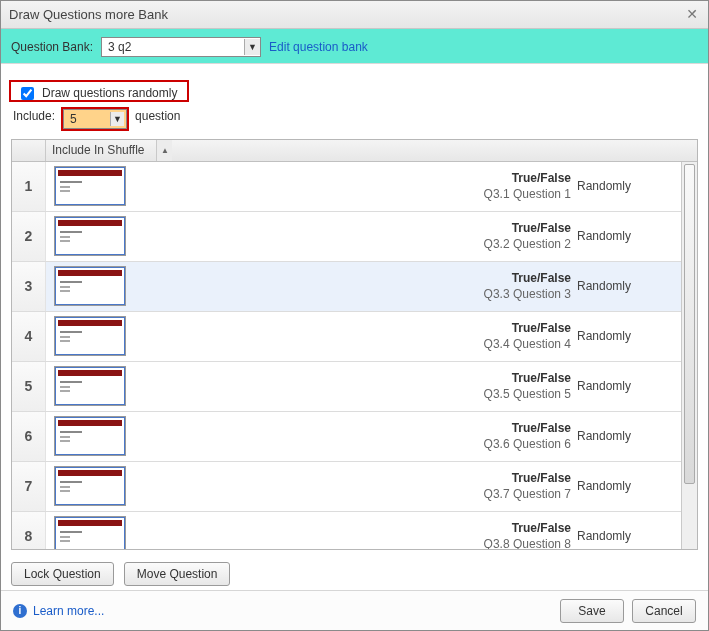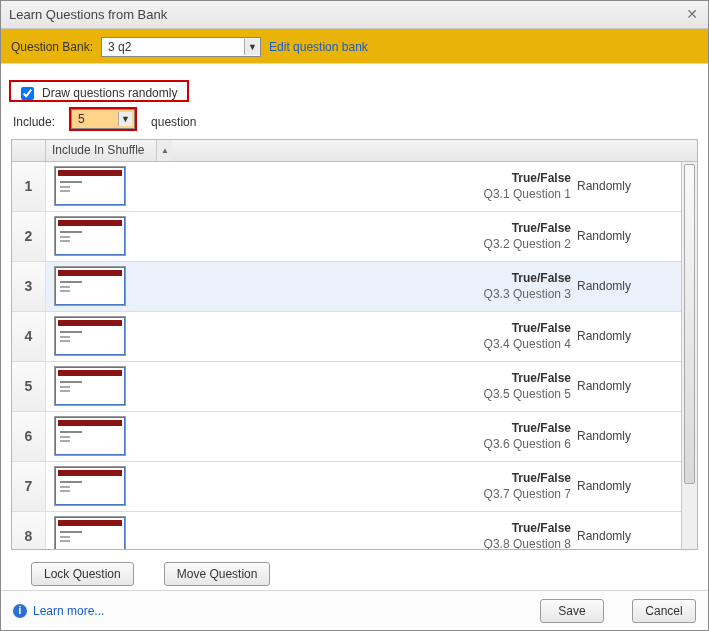--- a/index.html
+++ b/index.html
@@ -9,35 +9,35 @@
     display:flex; flex-direction:column; position:relative;
   }
   .titlebar {
     height:28px; background:linear-gradient(#f3f3f3,#e6e6e6);
     border-bottom:1px solid #c7c7c7; display:flex; align-items:center;
     padding:0 8px; justify-content:space-between;
   }
   .titlebar-title { font-size:13px; color:#444; }
   .close-x { width:16px; height:16px; color:#777; font-size:14px; line-height:14px; text-align:center; cursor:pointer;}
   .controls {
-    padding:8px 10px 6px 10px; background:#eab308; border-bottom:1px solid #d9d9d9;
+    padding:8px 10px 6px 10px; background:#5eead4; border-bottom:1px solid #d9d9d9;
     display:flex; align-items:center; gap:8px;
   }
   .controls label { font-size:12px; }
   .select {
     height:20px; border:1px solid #888; background:#fff; display:flex; align-items:center;
     justify-content:space-between; padding:0 0 0 6px; min-width:160px; cursor:pointer;
   }
   .select .caret { width:16px; height:16px; background:#ececec; border-left:1px solid #aaa;
     display:flex; align-items:center; justify-content:center; font-size:9px; color:#333; }
   .link { color:#1a5cc8; cursor:pointer; }
   .random-row { padding:4px 10px 0 10px; display:inline-flex; align-items:center; gap:4px; margin:16px 0 0 8px;
     border:2px solid #cc0000; height:22px; }
   .random-row input[type=checkbox] { margin:0 4px 0 0; }
-  .include-row { padding:6px 0 10px 12px; display:flex; align-items:flex-end; gap:16px; }
+  .include-row { padding:6px 0 10px 12px; display:flex; align-items:flex-start; gap:8px; }
   .num-select { height:20px; width:64px; border:1px solid #888; background:#ffd38a;
     display:flex; align-items:center; justify-content:space-between; padding:0 2px 0 6px;
     outline:2px solid #cc0000; outline-offset:0; cursor:pointer;}
   .num-select .caret { width:14px; height:14px; background:#ececec; border-left:1px solid #aaa;
     display:flex; align-items:center; justify-content:center; font-size:9px;}
   .grid-wrap { flex:1; margin:0 10px 6px 10px; border:1px solid #b7b7b7; display:flex; flex-direction:column; min-height:0;}
   .grid-header { display:flex; background:linear-gradient(#f4f4f4,#e7e7e7); border-bottom:1px solid #c0c0c0;
     height:22px; align-items:stretch; }
   .col-num-h { width:34px; border-right:1px solid #c9c9c9; }
   .col-q-h { flex:1; border-right:1px solid #c9c9c9; padding-left:6px; display:flex; align-items:center; color:#444;}
@@ -59,36 +59,36 @@
   .thumb .l3 { position:absolute; top:23px; left:5px; width:10px; height:2px; background:#aaa;}
   .row .qtext { flex:1; padding-left:4px;text-align:right;}
   .row .qtext .t1 { font-weight:bold; color:#333;}
   .row .qtext .t2 { color:#666; margin-top:2px;}
   .row .inc { width:110px; color:#444; padding-left:6px;}
   .sbar { width:16px; background:#efefef; border-left:1px solid #c9c9c9; position:relative;}
   .sbar .thumb-sb { position:absolute; left:2px; right:2px; top:2px; height:320px;
     background:linear-gradient(#f9f9f9,#d9d9d9); border:1px solid #aaa; border-radius:2px;}
   .btn-row { padding:6px 10px 4px 10px; display:flex; gap:10px;}
   .btn { height:24px; padding:0 12px; border:1px solid #9a9a9a; background:linear-gradient(#fbfbfb,#e7e7e7);
-    border-radius:3px; display:flex; align-items:center; cursor:pointer; color:#333;margin-left:20px;}
+    border-radius:3px; display:flex; align-items:center; cursor:pointer; color:#333;}
   .footer { height:40px; border-top:1px solid #d6d6d6; display:flex; align-items:center;
     justify-content:space-between; padding:0 12px; background:#fcfcfc;}
   .learn { display:flex; align-items:center; gap:6px;}
   .info-icon { width:14px; height:14px; border-radius:50%; background:#2f6fd0; color:#fff;
     font-size:10px; font-weight:bold; display:flex; align-items:center; justify-content:center;}
   .footer-btns { display:flex; gap:8px;}
   .footer-btns .btn { min-width:64px; justify-content:center;}
 </style>
 </head>
 <body>
 
 <div class="window">
 
   <div class="titlebar">
-    <span class="titlebar-title">Learn Questions from Bank</span>
+    <span class="titlebar-title">Draw Questions more Bank</span>
     <span class="close-x">✕</span>
   </div>
 
   <div class="controls">
     <label>Question Bank:</label>
     <div class="select">
       <span>3 q2</span>
       <span class="caret">▼</span>
     </div>
     <span class="link">Edit question bank</span>

